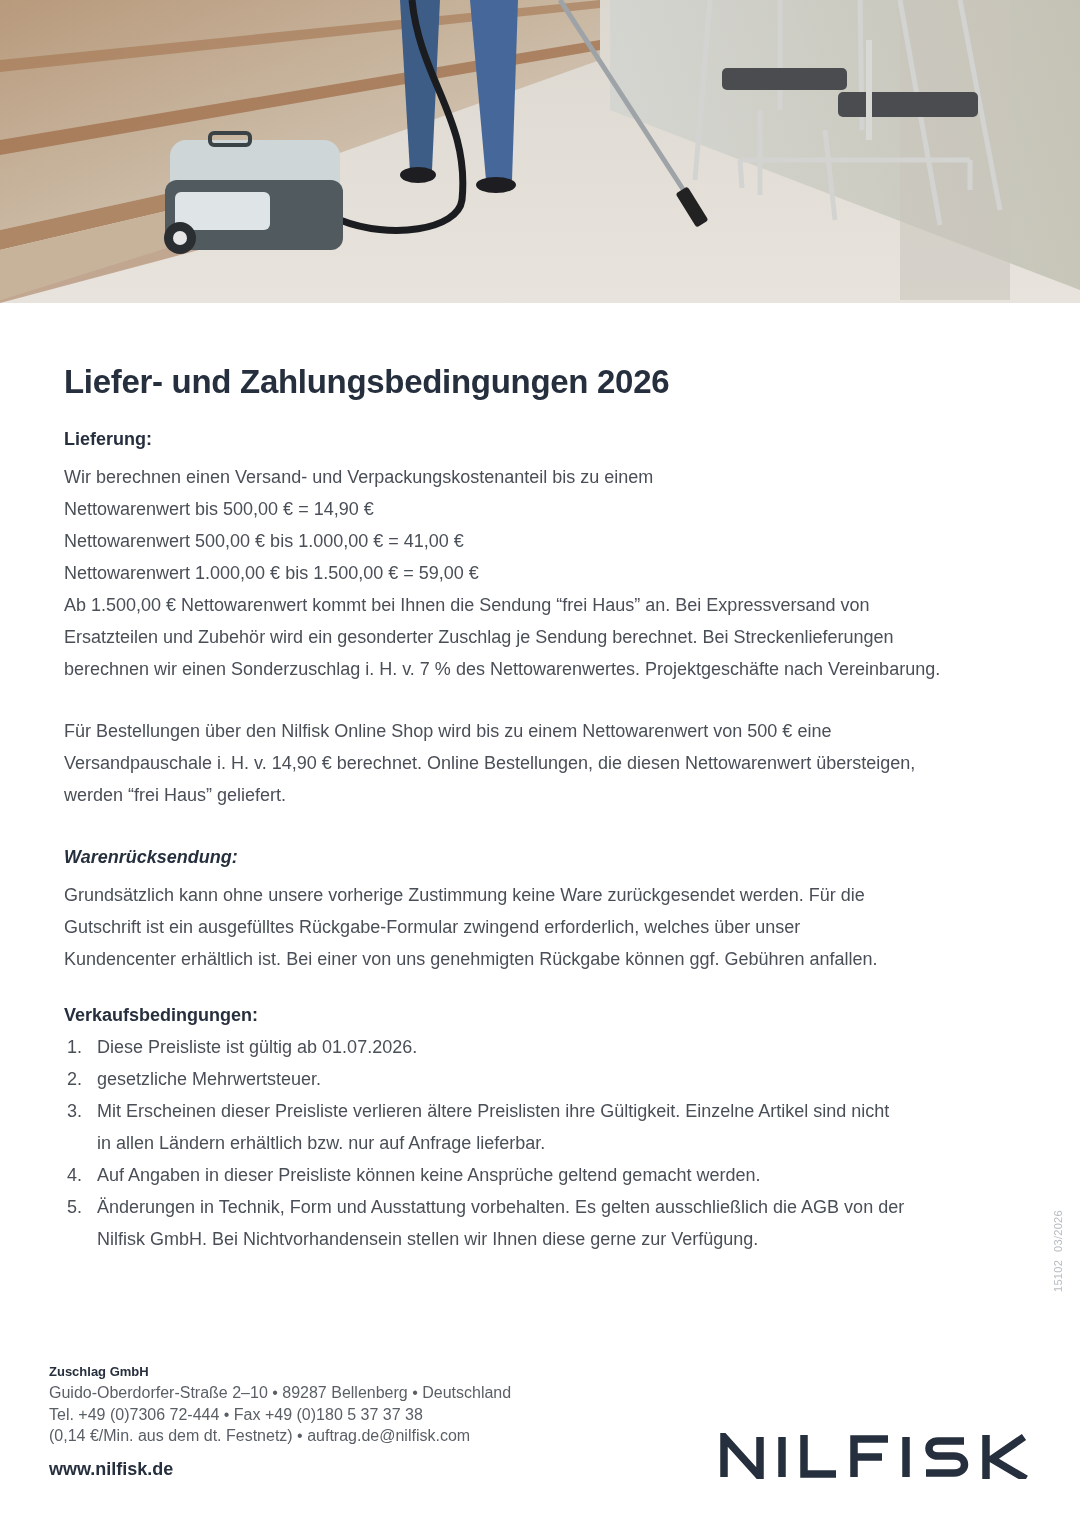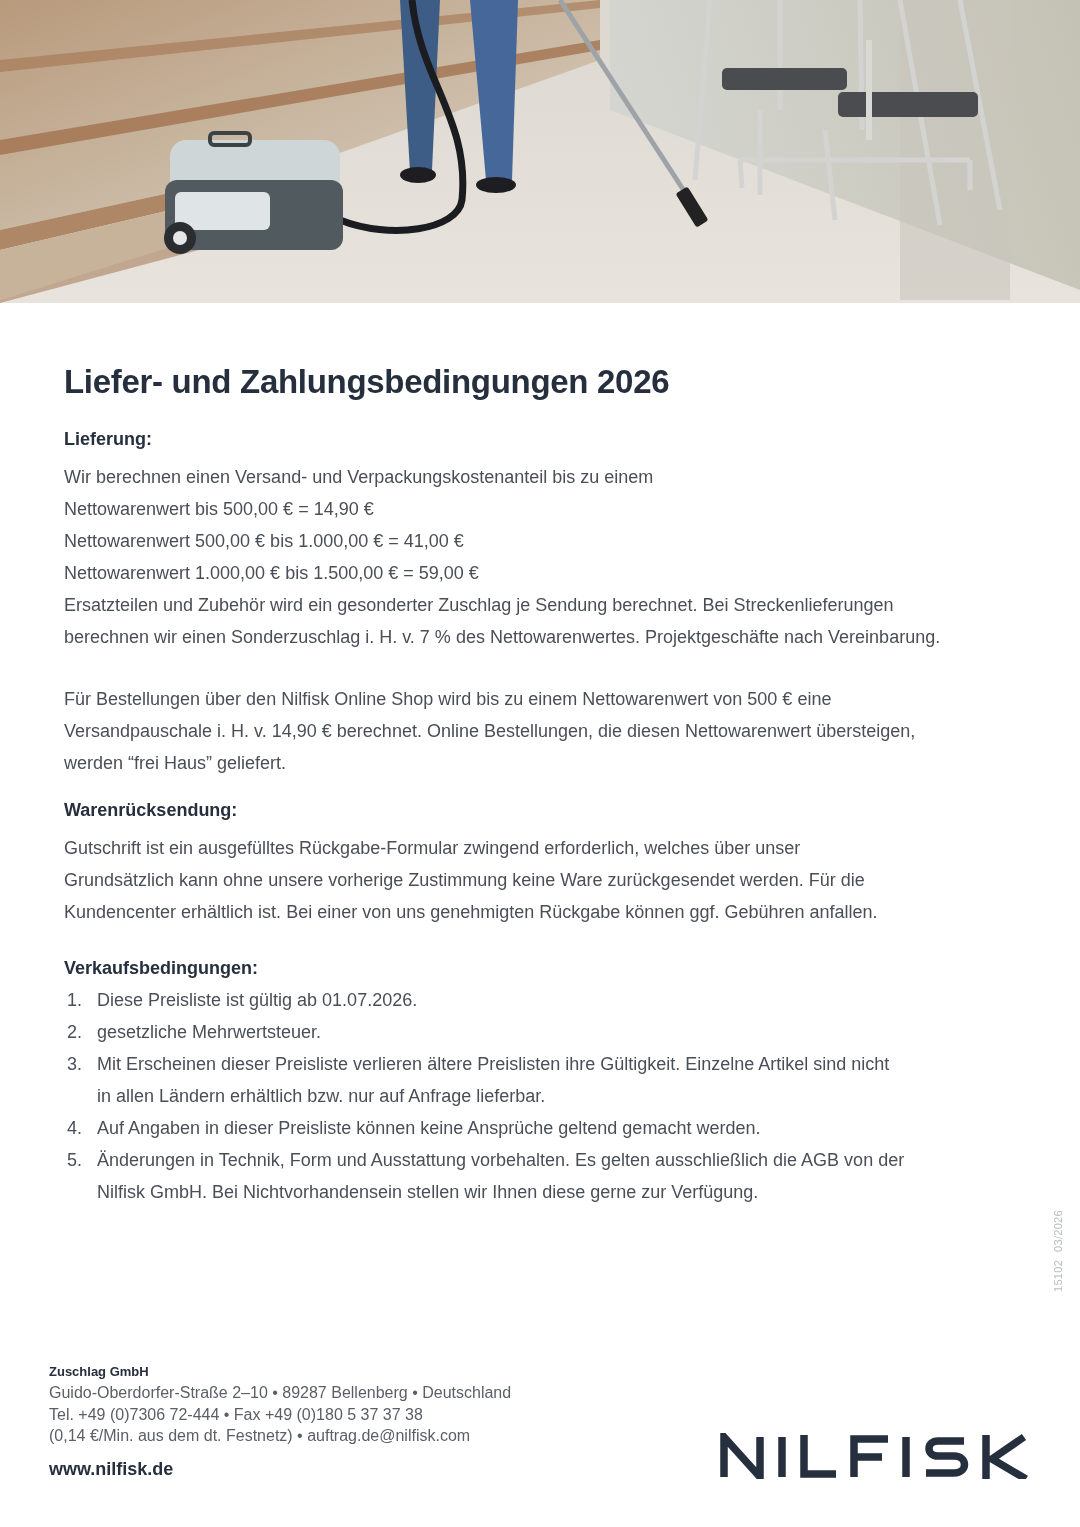--- a/index.html
+++ b/index.html
@@ -100,34 +100,35 @@
 
 <div class="content">
   <h1 class="title">Liefer- und Zahlungsbedingungen 2026</h1>
 
   <h2 class="section-h" style="margin-top:23px;">Lieferung:</h2>
   <div class="para" style="margin-top:10px;">
     <span class="line">Wir berechnen einen Versand- und Verpackungskostenanteil bis zu einem</span>
     <span class="line">Nettowarenwert bis 500,00 € = 14,90 €</span>
     <span class="line">Nettowarenwert 500,00 € bis 1.000,00 € = 41,00 €</span>
     <span class="line">Nettowarenwert 1.000,00 € bis 1.500,00 € = 59,00 €</span>
+    <span class="line">Ab 1.500,00 € Nettowarenwert kommt bei Ihnen die Sendung “frei Haus” an. Bei Expressversand von</span>
     <span class="line">Ersatzteilen und Zubehör wird ein gesonderter Zuschlag je Sendung berechnet. Bei Streckenlieferungen</span>
     <span class="line">berechnen wir einen Sonderzuschlag i. H. v. 7 % des Nettowarenwertes. Projektgeschäfte nach Vereinbarung.</span>
   </div>
 
   <div class="para" style="margin-top:30px;">
     <span class="line">Für Bestellungen über den Nilfisk Online Shop wird bis zu einem Nettowarenwert von 500 € eine</span>
     <span class="line">Versandpauschale i. H. v. 14,90 € berechnet. Online Bestellungen, die diesen Nettowarenwert übersteigen,</span>
     <span class="line">werden “frei Haus” geliefert.</span>
   </div>
 
-  <h2 class="section-h" style="margin-top:19px;">Warenrücksendung:</h2>
+  <h2 class="section-h" style="margin-top:34px;font-style:italic;">Warenrücksendung:</h2>
   <div class="para" style="margin-top:10px;">
+    <span class="line">Grundsätzlich kann ohne unsere vorherige Zustimmung keine Ware zurückgesendet werden. Für die</span>
     <span class="line">Gutschrift ist ein ausgefülltes Rückgabe-Formular zwingend erforderlich, welches über unser</span>
-    <span class="line">Grundsätzlich kann ohne unsere vorherige Zustimmung keine Ware zurückgesendet werden. Für die</span>
     <span class="line">Kundencenter erhältlich ist. Bei einer von uns genehmigten Rückgabe können ggf. Gebühren anfallen.</span>
   </div>
 
   <h2 class="section-h" style="margin-top:28px;">Verkaufsbedingungen:</h2>
   <ol class="terms" style="margin-top:4px;">
     <li>
       <span class="num">1.</span>
       <span class="line">Diese Preisliste ist gültig ab 01.07.2026.</span>
     </li>
     <li>

